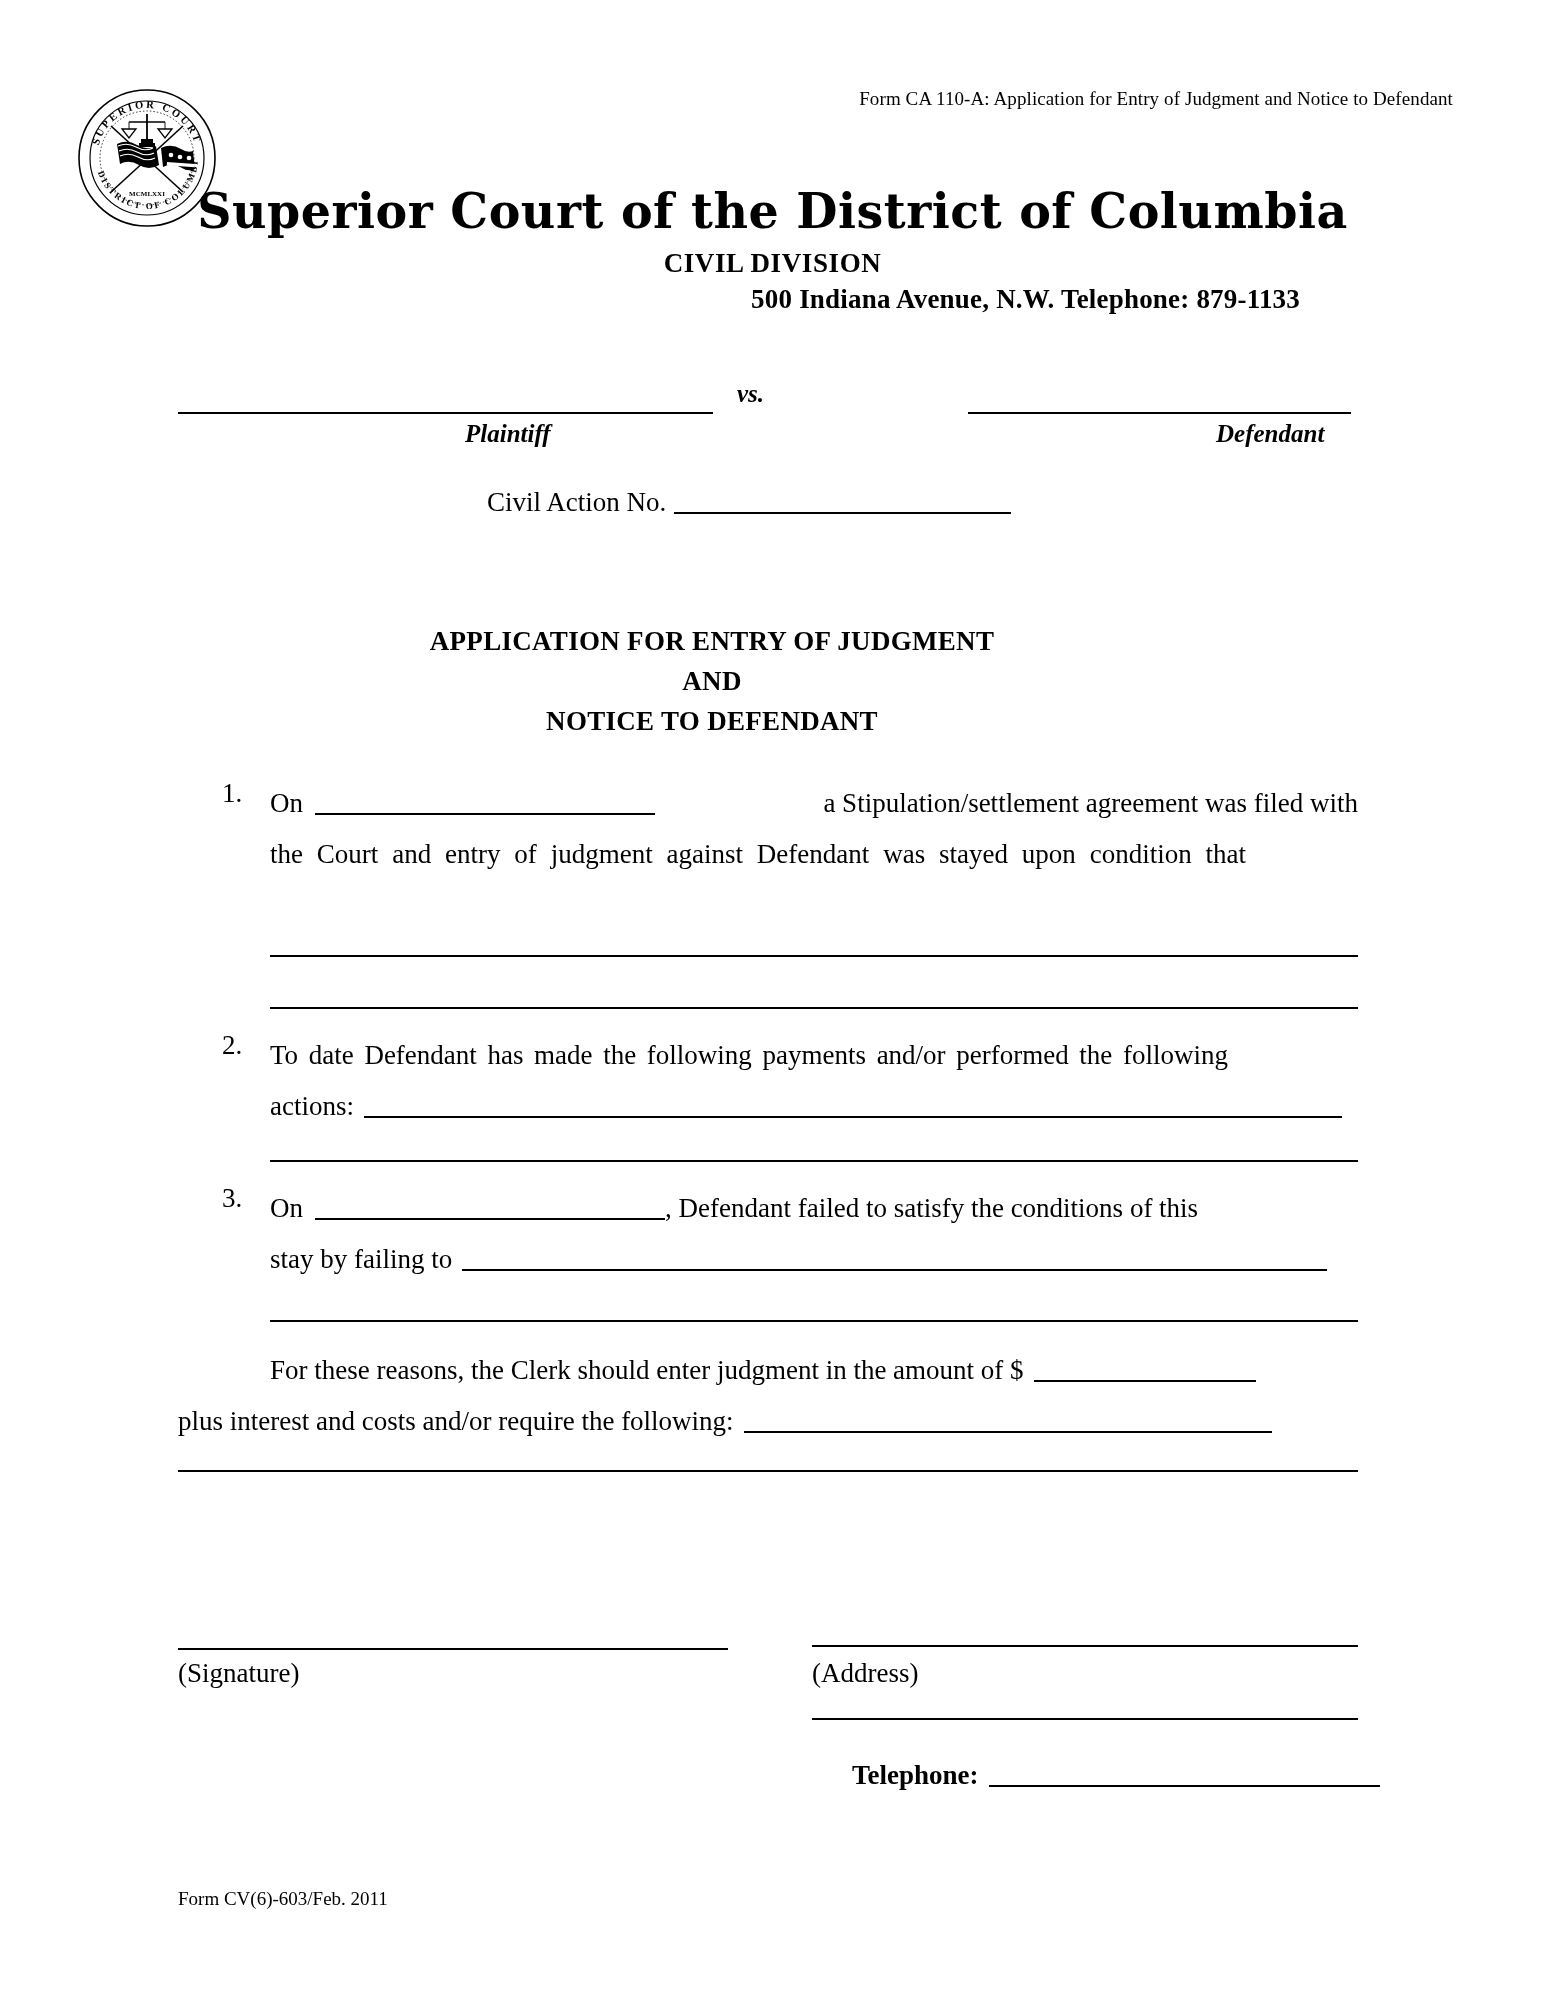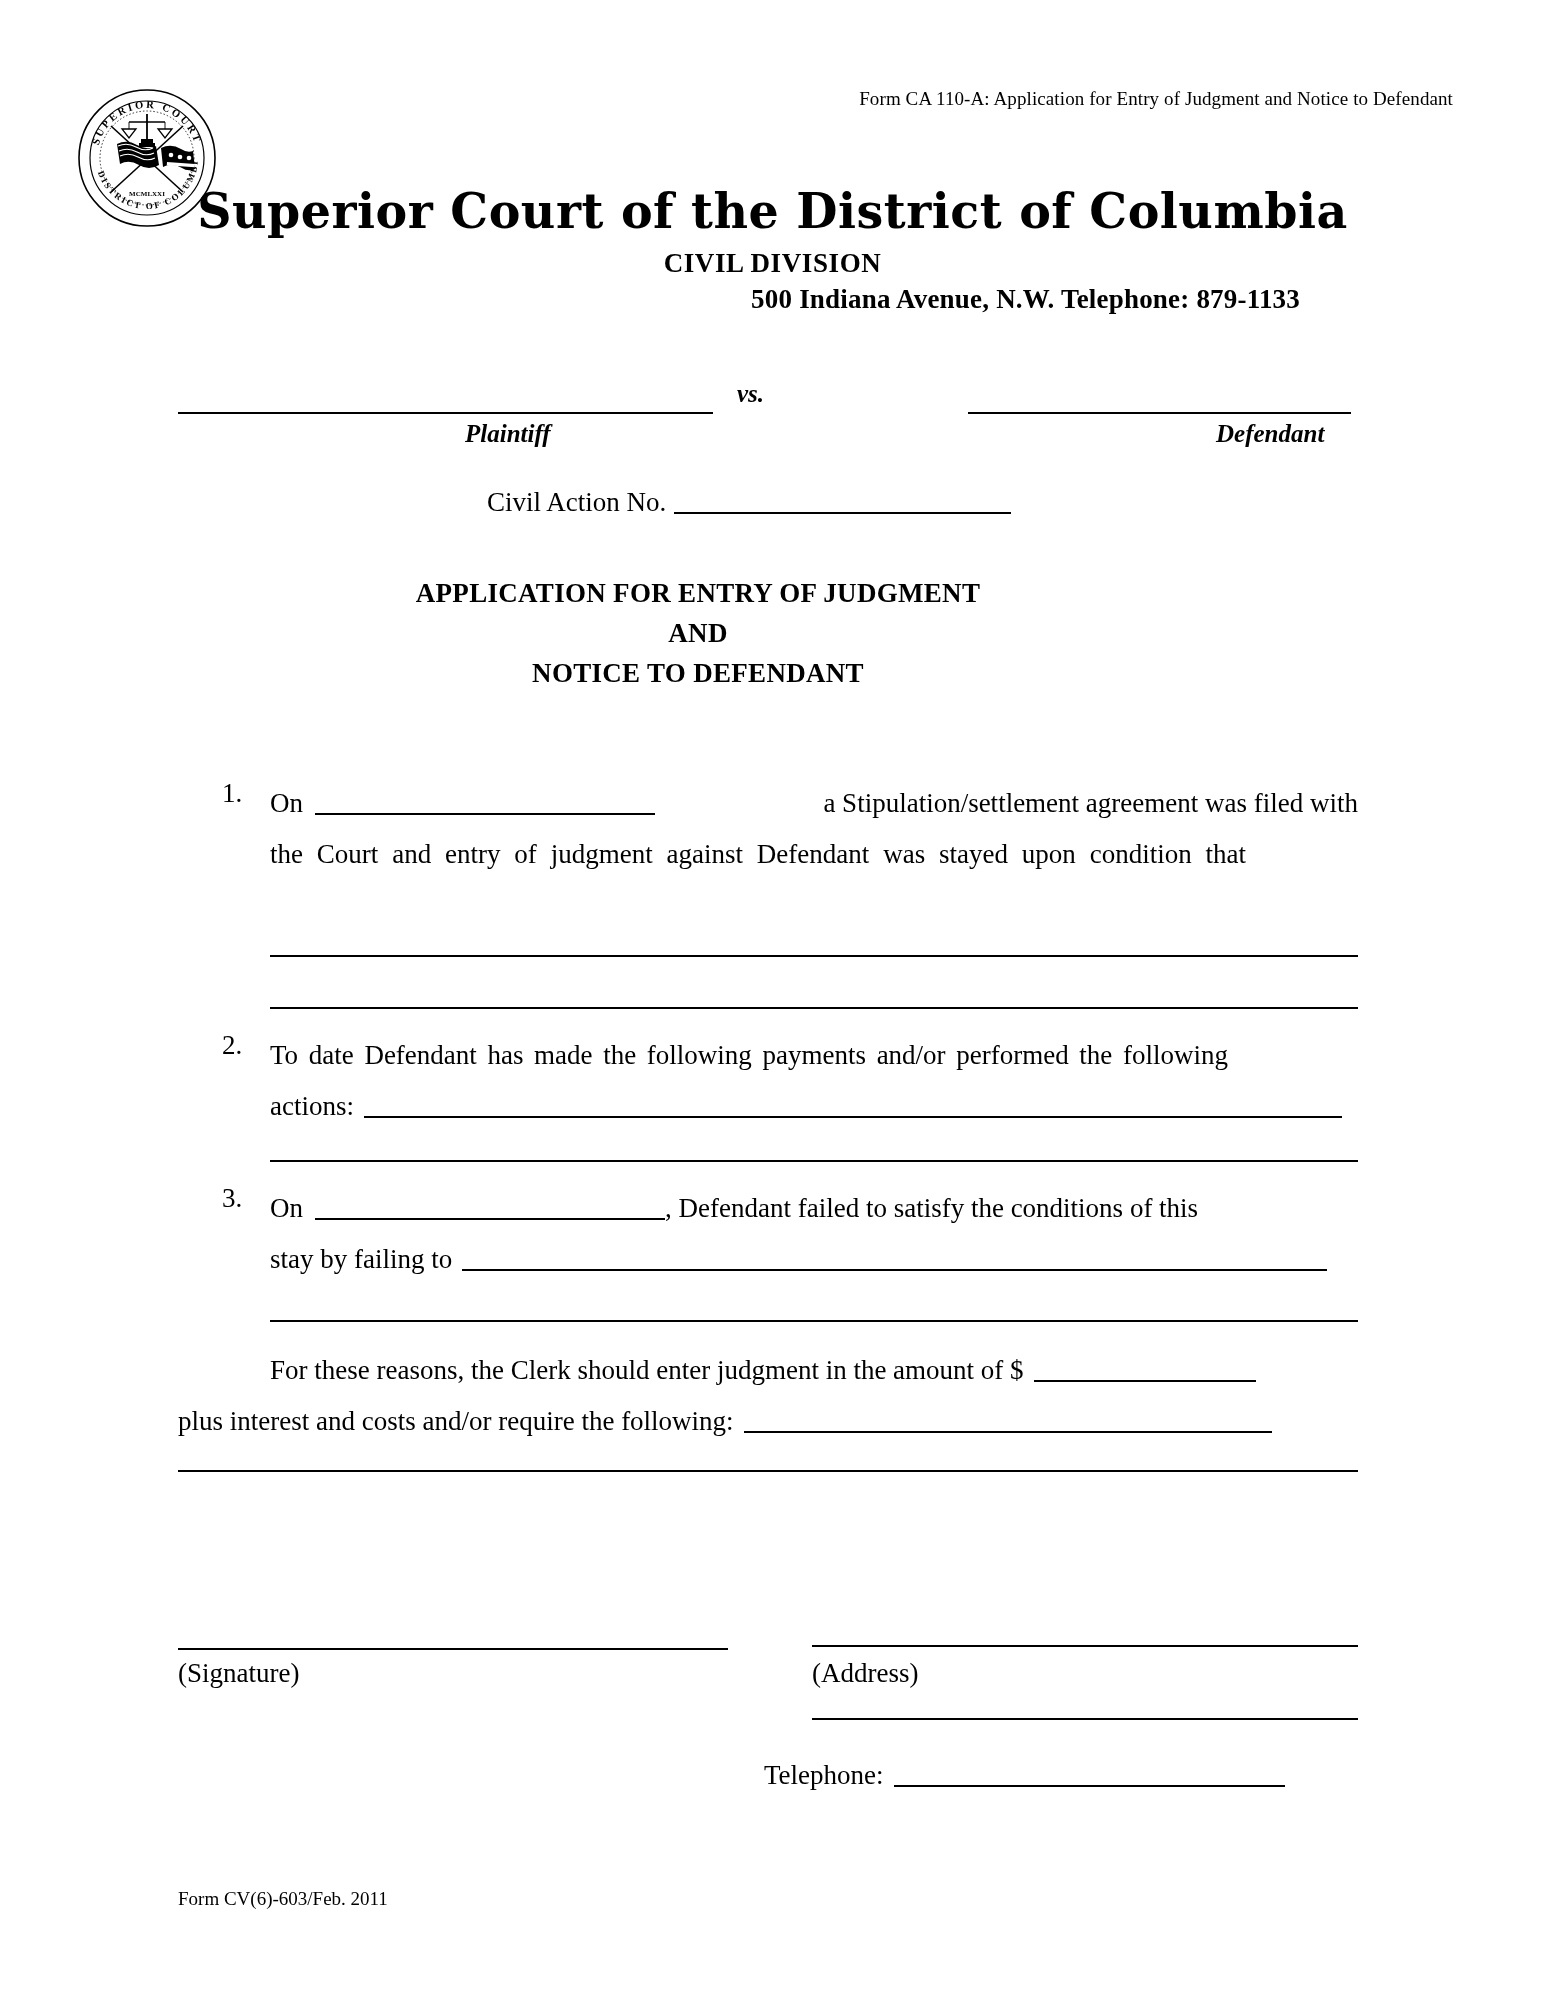--- a/index.html
+++ b/index.html
@@ -116,26 +116,27 @@
     width: 337px;
     border-bottom: 2px solid #000;
     margin-left: 8px;
     vertical-align: -3px;
     height: 22px;
   }
 
   
   .doc-heading {
     position: absolute;
-    left: 0;
+    left: 14px;
     width: 1396px;
     text-align: center;
     font-size: 27px;
     font-weight: bold;
     letter-spacing: 0.3px;
+    margin-top: 48px;
   }
   .dh1 { top: 578px; }
   .dh2 { top: 618px; }
   .dh3 { top: 658px; }
 
   
   .intro {
     position: absolute;
     top: 725px;
     left: 178px;
@@ -327,19 +328,19 @@
   </div>
   <div class="full-rule" style="top:1470px;left:178px;width:1180px;"></div>
 
   <div class="sig-rule" style="left:178px;top:1648px;width:550px;"></div>
   <div class="sig-label" style="left:178px;top:1658px;">(Signature)</div>
 
   <div class="sig-rule" style="left:812px;top:1645px;width:546px;"></div>
   <div class="sig-label" style="left:812px;top:1658px;">(Address)</div>
   <div class="sig-rule" style="left:812px;top:1718px;width:546px;"></div>
 
-  <div class="closing" style="top:1760px;left:764px;">
+  <div class="closing" style="top:1760px;left:852px;font-weight:bold;">
     <span>Telephone:</span><span class="blank-inline" style="width:391px;margin-left:10px;"></span>
   </div>
 
   <div class="footer">Form CV(6)-603/Feb. 2011</div>
 
 </div>
 
 </body></html>

